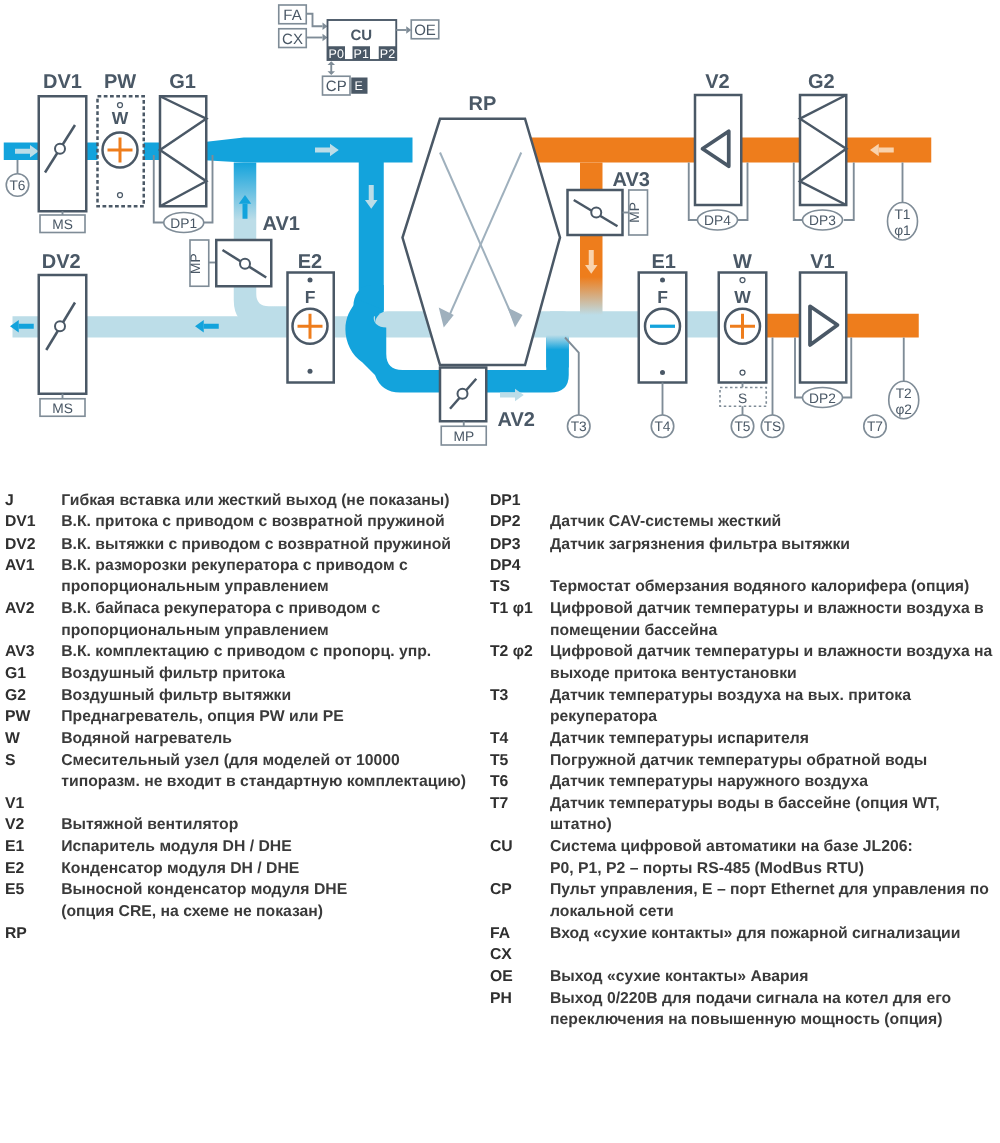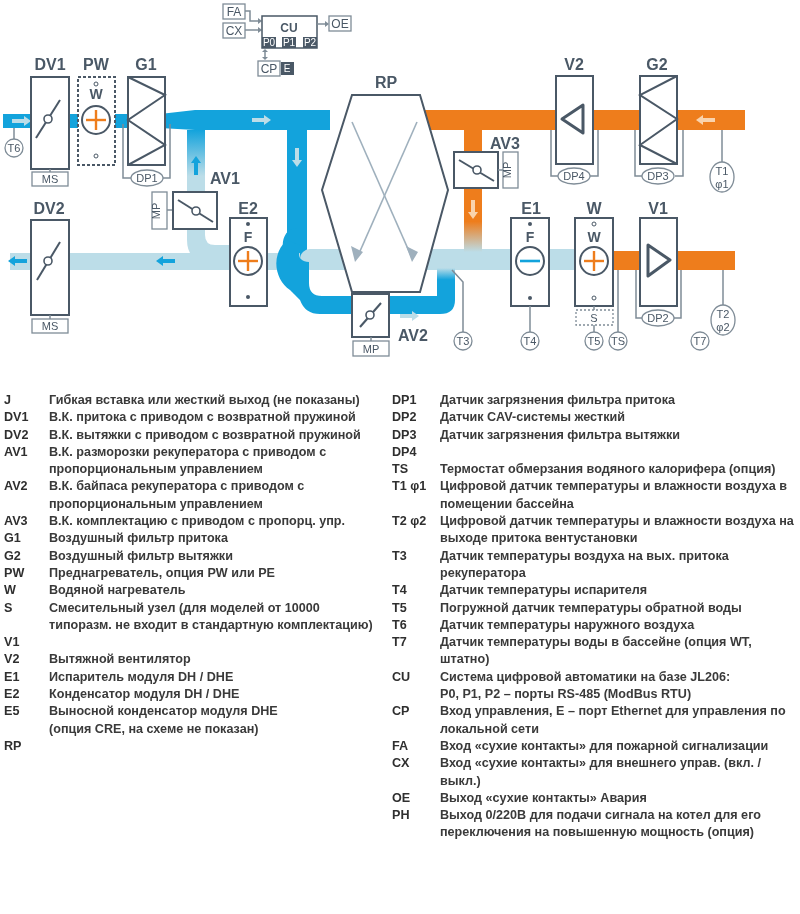--- a/index.html
+++ b/index.html
@@ -427,21 +427,20 @@
         <span class="desc">Выносной конденсатор модуля DHE
 (опция CRE, на схеме не показан)</span>
       </div>
       <div class="row">
         <span class="code">RP</span>
       </div>
     </div>
   <div class="col right" id="legend-right">
       <div class="row">
         <span class="code">DP1</span>
-        <span class="desc">Датчик загрязнения фильтра притока</span>
       </div>
       <div class="row">
         <span class="code">DP2</span>
         <span class="desc">Датчик CAV-системы жесткий</span>
       </div>
       <div class="row">
         <span class="code">DP3</span>
         <span class="desc">Датчик загрязнения фильтра вытяжки</span>
       </div>
       <div class="row">
@@ -481,30 +480,29 @@
         <span class="code">T7</span>
         <span class="desc">Датчик температуры воды в бассейне (опция WT, штатно)</span>
       </div>
       <div class="row">
         <span class="code">CU</span>
         <span class="desc">Система цифровой автоматики на базе JL206:
 P0, P1, P2 – порты RS-485 (ModBus RTU)</span>
       </div>
       <div class="row">
         <span class="code">CP</span>
-        <span class="desc">Вход управления, E – порт Ethernet для управления по
+        <span class="desc">Пульт управления, E – порт Ethernet для управления по
 локальной сети</span>
       </div>
       <div class="row">
         <span class="code">FA</span>
         <span class="desc">Вход «сухие контакты» для пожарной сигнализации</span>
       </div>
       <div class="row">
         <span class="code">CX</span>
-        <span class="desc">Вход  «сухие контакты» для внешнего управ. (вкл. / выкл.)</span>
       </div>
       <div class="row">
         <span class="code">OE</span>
         <span class="desc">Выход «сухие контакты» Авария</span>
       </div>
       <div class="row">
         <span class="code">PH</span>
         <span class="desc">Выход 0/220В для подачи сигнала на котел для его
 переключения на повышенную мощность (опция)</span>
       </div>

